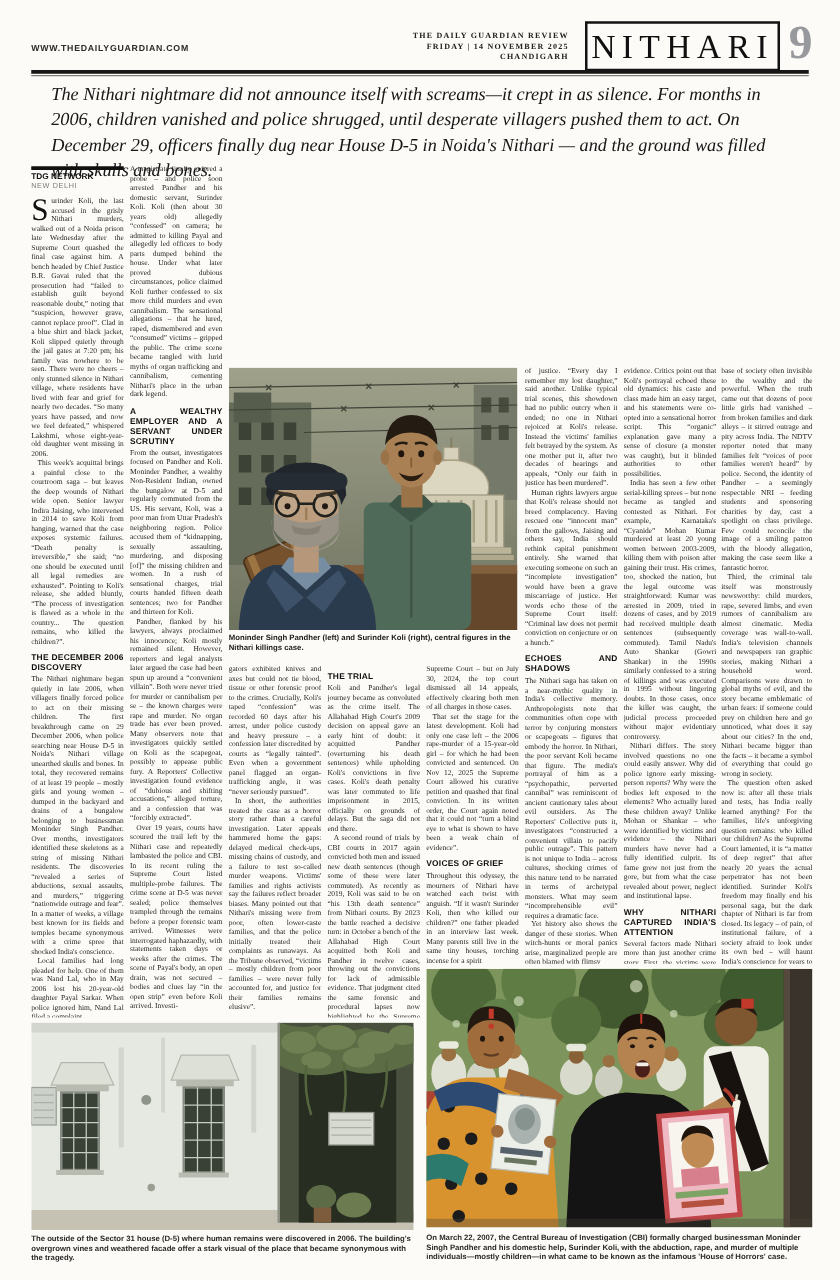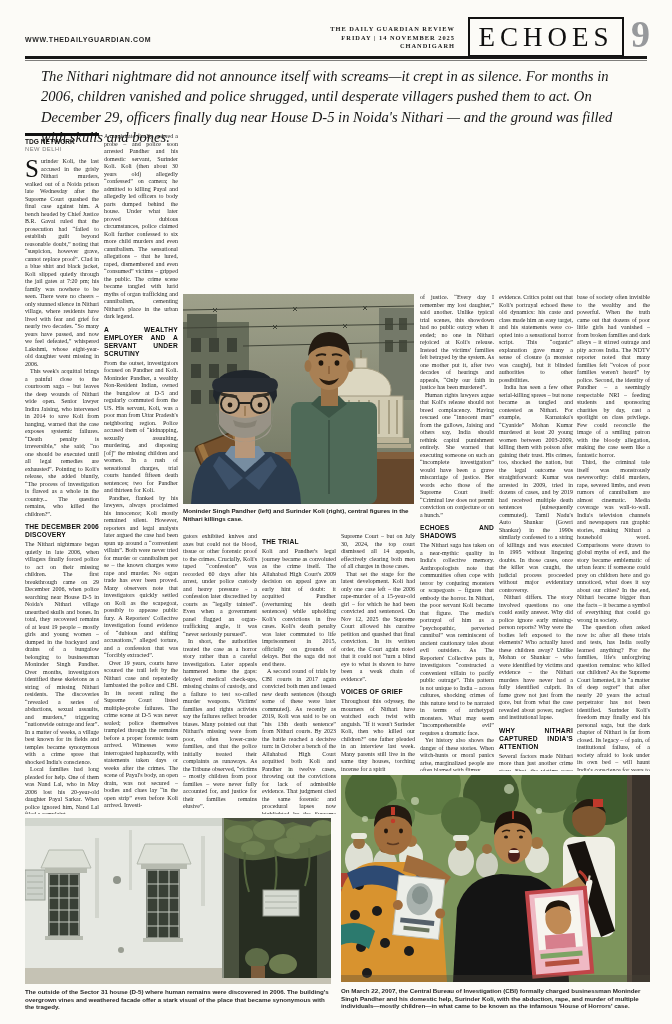--- a/index.html
+++ b/index.html
@@ -63,21 +63,21 @@
 
 <div class="page">
 
   <div class="site">WWW.THEDAILYGUARDIAN.COM</div>
   <div class="pubinfo">
     <div>THE DAILY GUARDIAN REVIEW</div>
     <div>FRIDAY | 14 NOVEMBER 2025</div>
     <div>CHANDIGARH</div>
   </div>
   <div class="nation-box">
-    <span>ECHOES</span>
+    <span>NITHARI</span>
   </div>
   <div class="pageno">9</div>
   <div class="toprule"></div>
   <div class="toprule2"></div>
 
   <div class="deck">The Nithari nightmare did not announce itself with screams—it crept in as silence. For months in 2006, children vanished and police shrugged, until desperate villagers pushed them to act. On December 29, officers finally dug near House D-5 in Noida's Nithari — and the ground was filled with skulls and bones.</div>
 
   <div class="byline">
     <div class="rule"></div>
     <div class="agency">TDG NETWORK</div>

